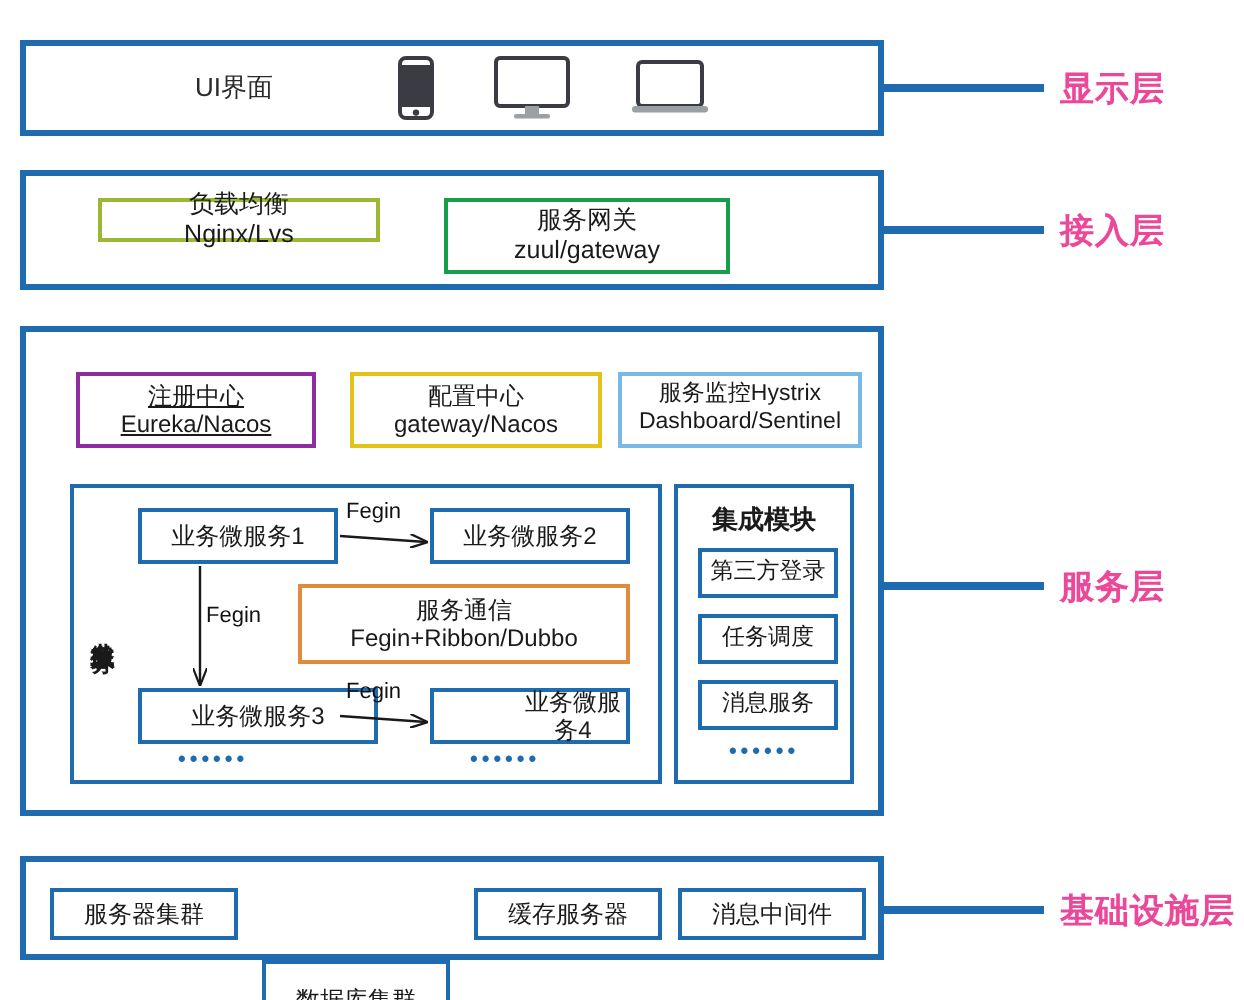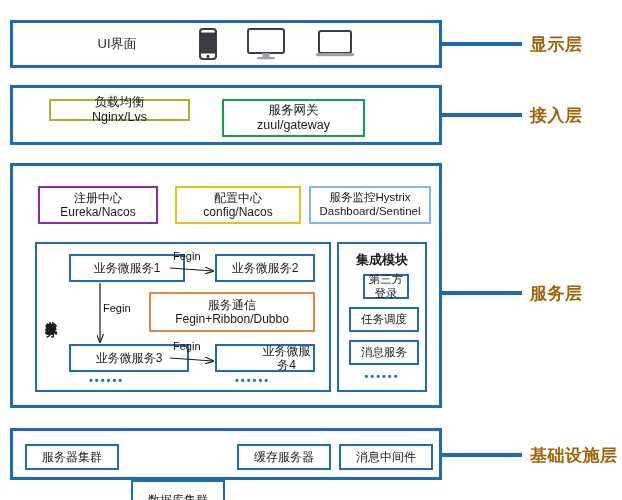--- a/index.html
+++ b/index.html
@@ -39,21 +39,21 @@
     align-items: center;
     justify-content: center;
     text-align: center;
     line-height: 1.18;
     box-sizing: border-box;
   }
   .box .l1, .box .l2 { display: block; white-space: nowrap; }
 
   
   .layer-caption {
-    color: #a16207;
+    color: #ec4899;
     font-size: 17px;
     font-weight: bold;
     white-space: nowrap;
     letter-spacing: 0.5px;
   }
   .connector {
     background: #1f6bb0;
     height: 4px;
   }
 
@@ -139,38 +139,38 @@
     <div class="abs box" style="left:209px; top:11px; width:143px; height:38px; border-color:#14a04a; font-size:12.5px;">
       <span class="l1">服务网关</span>
       <span class="l2">zuul/gateway</span>
     </div>
   </div>
   <div class="abs connector" style="left:442px; top:113px; width:80px;"></div>
   <div class="abs layer-caption" style="left:530px; top:104px;font-family:Liberation Mono, monospace;">接入层</div>
 
   <div class="abs layer-frame" style="left:10px; top:163px; width:432px; height:245px;">
 
-    <div class="abs box" style="left:25px; top:20px; width:120px; height:38px; border-color:#8f2da0; font-size:12px;">
+    <div class="abs box" style="left:25px; top:20px; width:120px; height:38px; border-color:#8f2da0; font-size:12px;text-decoration:underline;">
       <span class="l1">注册中心</span>
       <span class="l2">Eureka/Nacos</span>
     </div>
     <div class="abs box" style="left:162px; top:20px; width:126px; height:38px; border-color:#e3c318; font-size:12px;">
       <span class="l1">配置中心</span>
-      <span class="l2">config/Nacos</span>
+      <span class="l2">gateway/Nacos</span>
     </div>
     <div class="abs box" style="left:296px; top:20px; width:122px; height:38px; border-color:#7ab8e6; font-size:11.5px;">
       <span class="l1">服务监控Hystrix</span>
       <span class="l2">Dashboard/Sentinel</span>
     </div>
 
     <div class="abs" style="left:22px; top:76px; width:296px; height:150px; border:2px solid #1f6bb0; background:#ffffff;">
 
       <div class="abs vlabel" style="left:5px; top:10px; width:18px; height:118px;">业务微服务</div>
 
-      <div class="abs box" style="left:32px; top:10px; width:116px; height:28px; font-size:12px;">
+      <div class="abs box" style="left:32px; top:10px; width:100px; height:28px; font-size:12px;">
         <span>业务微服务1</span>
       </div>
 
       <div class="abs box" style="left:178px; top:10px; width:100px; height:28px; font-size:12px;">
         <span>业务微服务2</span>
       </div>
 
       <div class="abs box" style="left:32px; top:100px; width:120px; height:28px; font-size:12px;">
         <span>业务微服务3</span>
       </div>
@@ -201,21 +201,21 @@
       <div class="abs arrow-label" style="left:136px; top:6px;">Fegin</div>
       <div class="abs arrow-label" style="left:66px; top:58px;">Fegin</div>
       <div class="abs arrow-label" style="left:136px; top:96px;">Fegin</div>
 
       <div class="abs dots" style="left:52px; top:130px;">••••••</div>
       <div class="abs dots" style="left:198px; top:130px;">••••••</div>
     </div>
 
     <div class="abs" style="left:324px; top:76px; width:90px; height:150px; border:2px solid #1f6bb0; background:#ffffff;">
       <div class="abs" style="left:0; top:7px; width:100%; text-align:center; font-size:13px; font-weight:bold;">集成模块</div>
-      <div class="abs box" style="left:10px; top:30px; width:46px; height:25px; font-size:11.5px;margin-left:14px;">
+      <div class="abs box" style="left:10px; top:30px; width:70px; height:25px; font-size:11.5px;">
         <span>第三方登录</span>
       </div>
       <div class="abs box" style="left:10px; top:96px; width:70px; height:25px; font-size:11.5px;">
         <span>消息服务</span>
       </div>
       <div class="abs box" style="left:10px; top:63px; width:70px; height:25px; font-size:11.5px;">
         <span>任务调度</span>
       </div>
       <div class="abs dots" style="left:0; top:126px; width:100%; text-align:center;">••••••</div>
     </div>

